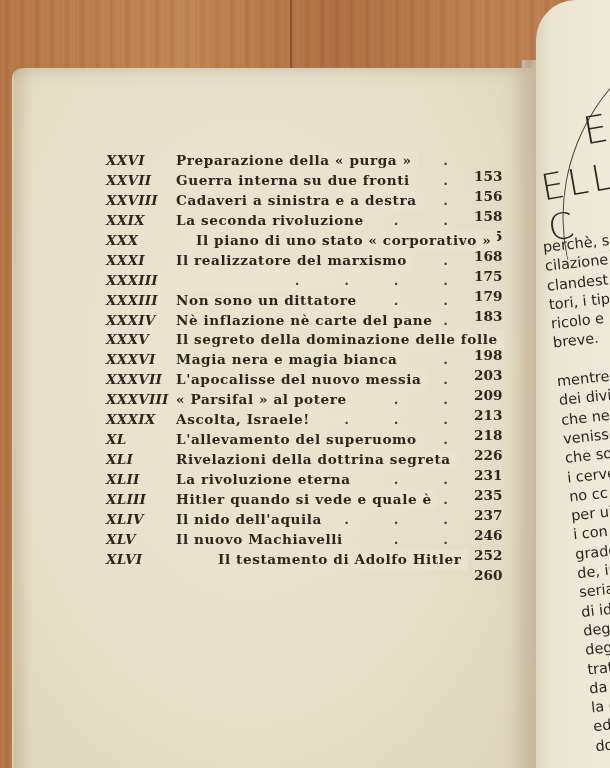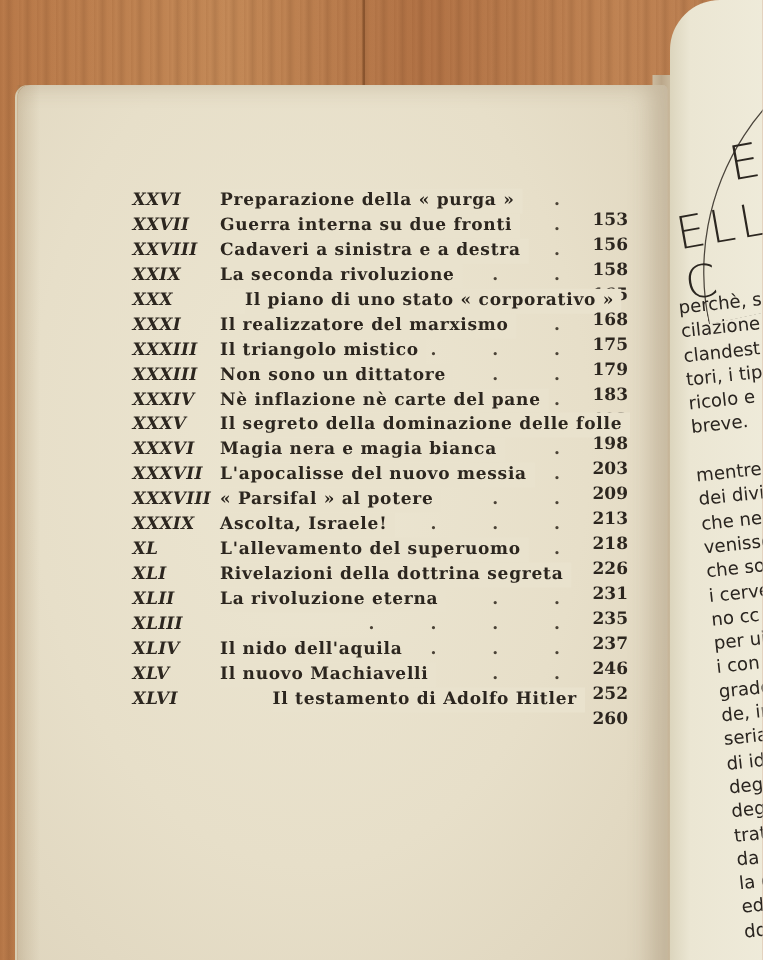--- a/index.html
+++ b/index.html
@@ -109,21 +109,20 @@
     </div>
     <div class="toc-row">
       <span class="toc-dots">. . . .</span>
       <span class="toc-num">XXXI</span>
       <span class="toc-title" style="background: linear-gradient(90deg, rgb(233, 226, 205), rgb(233, 226, 205)); padding-right: 6px;">Il realizzatore del marxismo</span>
       <span class="toc-page">175</span>
     </div>
     <div class="toc-row">
       <span class="toc-dots">. . . .</span>
       <span class="toc-num">XXXIII</span>
-      <span class="toc-title" style="background: linear-gradient(90deg, rgb(233, 226, 205), rgb(233, 226, 205)); padding-right: 6px;">Il triangolo mistico</span>
       <span class="toc-page">179</span>
     </div>
     <div class="toc-row">
       <span class="toc-dots">. . . .</span>
       <span class="toc-num">XXXIII</span>
       <span class="toc-title" style="background: linear-gradient(90deg, rgb(233, 226, 205), rgb(233, 226, 205)); padding-right: 6px;">Non sono un dittatore</span>
       <span class="toc-page">183</span>
     </div>
     <div class="toc-row">
       <span class="toc-dots">. . . .</span>
@@ -175,20 +174,21 @@
     </div>
     <div class="toc-row">
       <span class="toc-dots">. . . .</span>
       <span class="toc-num">XLII</span>
       <span class="toc-title" style="background: linear-gradient(90deg, rgb(233, 226, 205), rgb(233, 226, 205)); padding-right: 6px;">La rivoluzione eterna</span>
       <span class="toc-page">235</span>
     </div>
     <div class="toc-row">
       <span class="toc-dots">. . . .</span>
       <span class="toc-num">XLIII</span>
+      <span class="toc-title" style="background: linear-gradient(90deg, rgb(233, 226, 205), rgb(233, 226, 205)); padding-right: 6px;">Hitler quando si vede e quale è</span>
       <span class="toc-page">237</span>
     </div>
     <div class="toc-row">
       <span class="toc-dots">. . . .</span>
       <span class="toc-num">XLIV</span>
       <span class="toc-title" style="background: linear-gradient(90deg, rgb(233, 226, 205), rgb(233, 226, 205)); padding-right: 6px;">Il nido dell'aquila</span>
       <span class="toc-page">246</span>
     </div>
     <div class="toc-row">
       <span class="toc-dots">. . . .</span>

